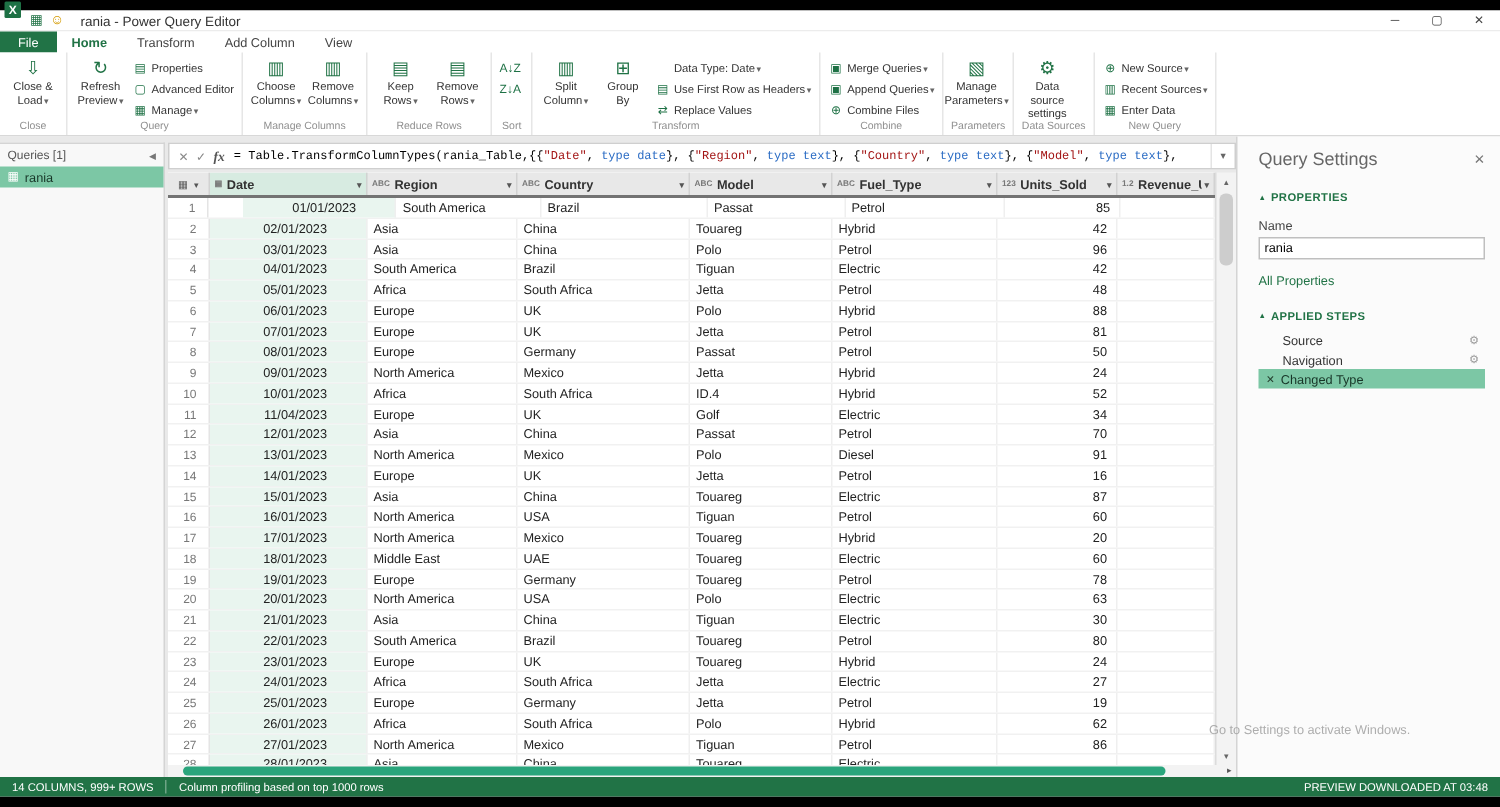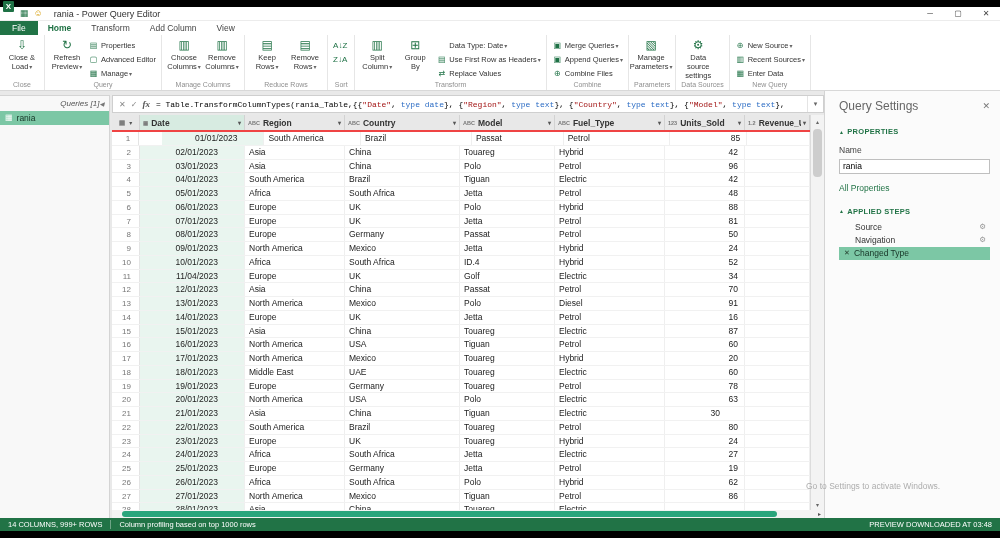--- a/index.html
+++ b/index.html
@@ -34,26 +34,26 @@
   .rb-small-ico{font-size:8px;color:#1e7145;min-width:11px;text-align:center;margin-right:2px;line-height:1;}
   #workspace{position:absolute;top:91px;left:0;width:1000px;height:427px;background:#e9e9e9;}
   #formula-bar{position:absolute;top:95px;left:112px;width:712px;height:18px;background:#fff;border:1px solid #cfcfcf;display:flex;align-items:center;}
   #fb-icons{display:flex;gap:5px;padding:0 6px;color:#888;font-size:8px;align-items:center;}
   #fb-fx{font-style:italic;font-family:"Liberation Serif",serif;font-weight:bold;color:#555;font-size:9px;}
   #formula-text{flex:1;font-family:"Liberation Mono",monospace;font-size:8px;white-space:nowrap;overflow:hidden;color:#000;}
   #fb-caret{width:16px;text-align:center;font-size:7px;color:#666;border-left:1px solid #e4e4e4;align-self:stretch;display:flex;align-items:center;justify-content:center;}
   .seg-string{color:#a31515;}
   .seg-keyword{color:#2b6cc4;}
   #queries-pane{position:absolute;top:95px;left:0;width:110px;height:423px;background:#f8f8f8;border-right:1px solid #d4d4d4;border-top:1px solid #d4d4d4;}
-  #qp-header{display:flex;justify-content:flex-end;align-items:center;padding:3px 5px;font-size:8px;color:#555;font-style:italic;}
+  #qp-header{display:flex;justify-content:space-between;align-items:center;padding:3px 5px;font-size:8px;color:#555;}
   #qp-collapse{font-size:6px;color:#777;}
   #query-item{height:14px;display:flex;align-items:center;background:#7cc7a5;font-size:8.5px;color:#173527;padding:0 5px;gap:4px;}
   .q-ico{font-size:8px;color:#fff;line-height:1;}
   #grid{position:absolute;top:115px;left:112px;width:698px;height:395px;background:#fff;overflow:hidden;}
-  #grid-header{display:flex;height:17px;background:#e8e8e8;border-bottom:2px solid #ef4444;}
+  #grid-header{display:flex;height:17px;background:#e8e8e8;border-bottom:2px solid #737373;}
   .gh-corner{width:28px;display:flex;align-items:center;justify-content:center;font-size:7px;color:#555;border-right:1px solid #d2d2d2;gap:2px;}
   .gh-cell{display:flex;align-items:center;font-size:8.5px;font-weight:bold;color:#333;border-right:1px solid #d2d2d2;padding:0 3px;overflow:hidden;white-space:nowrap;}
   .gh-cell.sel{background:#d7ebe1;}
   .type-ico{font-size:5.5px;color:#777;margin-right:3px;flex-shrink:0;}
   .gh-name{overflow:hidden;}
   .filter-caret{margin-left:auto;font-size:6px;color:#555;padding-left:2px;flex-shrink:0;}
   .g-row{display:flex;height:13.75px;border-bottom:1px solid #f1f1f1;}
   .g-rownum{width:28px;font-size:8px;color:#777;text-align:right;padding-right:8px;border-right:1px solid #e4e4e4;line-height:13px;}
   .g-cell{font-size:8.5px;color:#222;padding:0 4px;border-right:1px solid #efefef;line-height:13px;white-space:nowrap;overflow:hidden;}
   .g-cell.colsel{background:#e9f5ef;}
@@ -556,21 +556,21 @@
         <div class="g-cell right" style="width: 80px; padding-right: 6px;">63</div>
         <div class="g-cell" style="width: 65px;"></div>
       </div>
       <div class="g-row">
         <div class="g-rownum">21</div>
         <div class="g-cell colsel right" style="width: 105px; padding-right: 26px;">21/01/2023</div>
         <div class="g-cell" style="width: 100px;">Asia</div>
         <div class="g-cell" style="width: 115px;">China</div>
         <div class="g-cell" style="width: 95px;">Tiguan</div>
         <div class="g-cell" style="width: 110px;">Electric</div>
-        <div class="g-cell right" style="width: 80px; padding-right: 24px;">30</div>
+        <div class="g-cell right" style="width: 80px; padding-right: 6px;">30</div>
         <div class="g-cell" style="width: 65px;"></div>
       </div>
       <div class="g-row">
         <div class="g-rownum">22</div>
         <div class="g-cell colsel right" style="width: 105px; padding-right: 26px;">22/01/2023</div>
         <div class="g-cell" style="width: 100px;">South America</div>
         <div class="g-cell" style="width: 115px;">Brazil</div>
         <div class="g-cell" style="width: 95px;">Touareg</div>
         <div class="g-cell" style="width: 110px;">Petrol</div>
         <div class="g-cell right" style="width: 80px; padding-right: 6px;">80</div>

